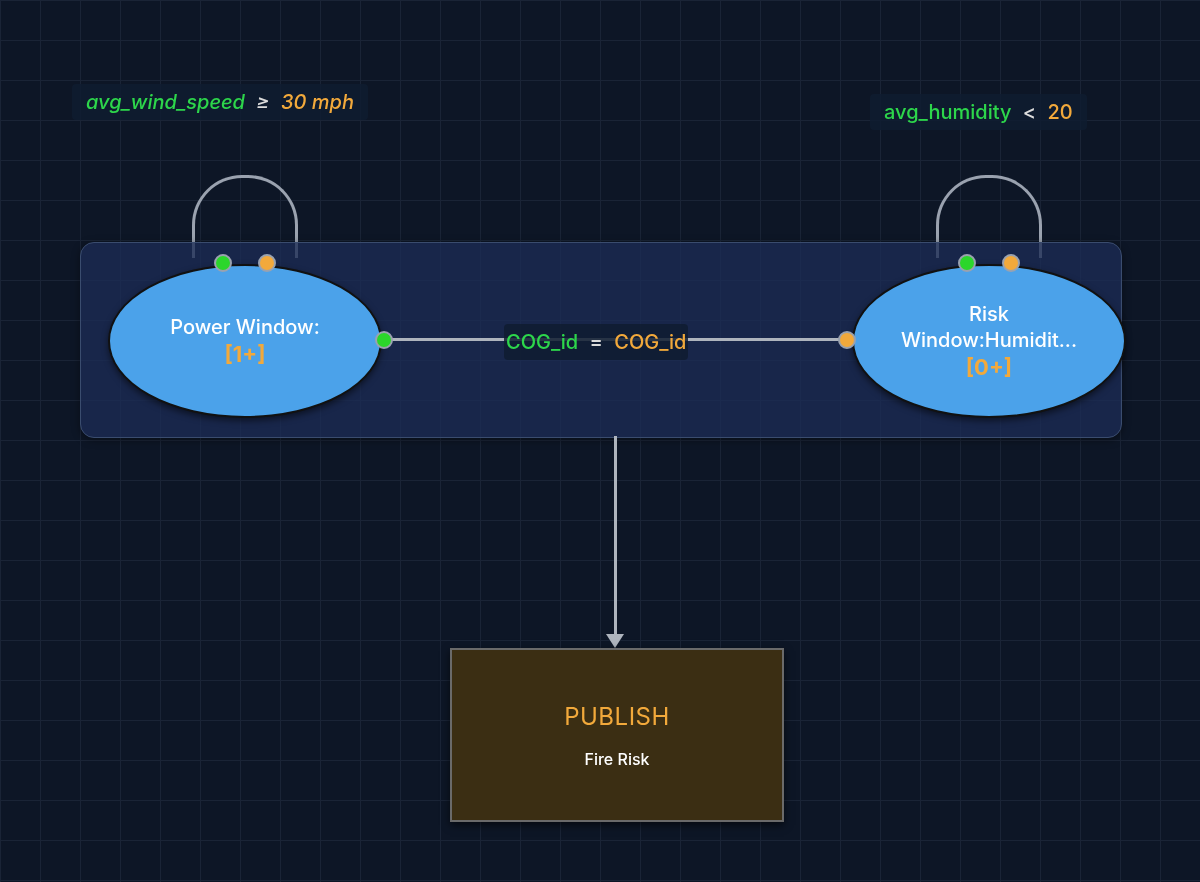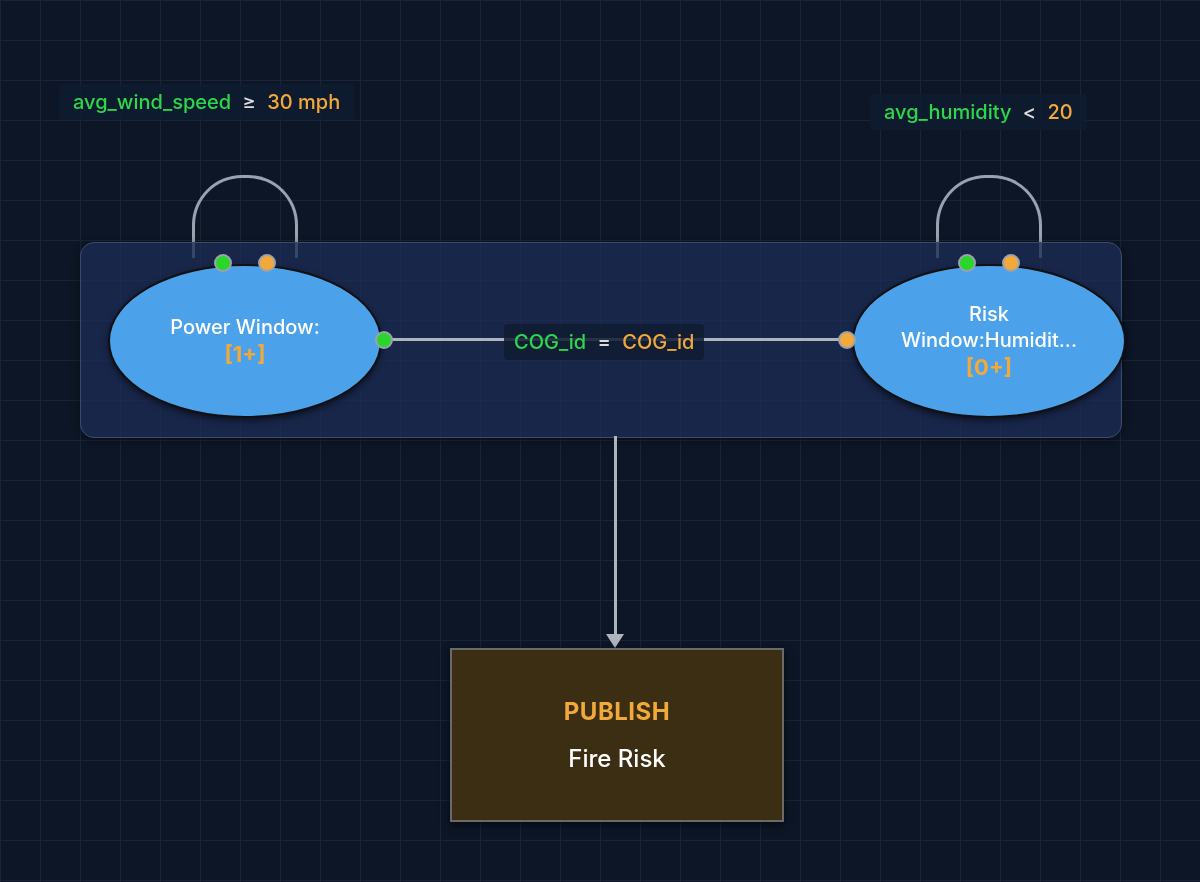--- a/index.html
+++ b/index.html
@@ -38,45 +38,45 @@
   .port{position:absolute;width:14px;height:14px;border-radius:50%;border:2px solid #9aa2af;}
   .port.green{background:#2bd62b;}
   .port.orange{background:#f2a93b;}
   
   .loop{
     position:absolute;width:100px;height:80px;
     border:3px solid #9aa2af;border-bottom:none;
     border-radius:50px 50px 0 0;
   }
   
-  .join{position:absolute;background:rgba(15,28,48,.85);border-radius:4px;padding:6px 10px;font-size:20px;font-weight:500;}
+  .join{position:absolute;background:rgba(15,28,48,.85);border-radius:4px;padding:6px 2px;font-size:20px;font-weight:500;}
   .join .l{color:#2dd64b;}
   .join .eq{color:#dcdcdc;padding:0 6px;}
   .join .r{color:#f2a93b;}
   
   .hline{position:absolute;height:3px;background:#aeb4bd;}
   
   .vline{position:absolute;width:3px;background:#aeb4bd;}
   .arrowhead{position:absolute;width:0;height:0;border-left:9px solid transparent;border-right:9px solid transparent;border-top:14px solid #aeb4bd;}
   
   .publish{
     position:absolute;left:450px;top:648px;width:330px;height:170px;
     background:#3b2e13;border:2px solid #6a6a6a;box-shadow:0 3px 8px rgba(0,0,0,.6);
     display:flex;flex-direction:column;align-items:center;justify-content:center;gap:18px;
   }
-  .publish .title{color:#f2a93b;font-weight:700;font-size:24px;letter-spacing:.5px;}
-  .publish .sub{color:#fff;font-size:24px;font-weight:500;}
+  .publish .title{color:#f2a93b;font-weight:400;font-size:24px;letter-spacing:.5px;}
+  .publish .sub{color:#fff;font-size:16px;font-weight:500;}
 </style>
 </head>
 <body>
 
 <div class="grid"></div>
 <div class="canvas">
 
-  <div class="cond" style="left:59px;top:84px;">
+  <div class="cond" style="left:72px;top:84px;font-style:italic;">
     <span class="var">avg_wind_speed</span>
     <span class="op">≥</span>
     <span class="val">30 mph</span>
   </div>
   <div class="cond" style="left:870px;top:84px;margin-top:10px;">
     <span class="var">avg_humidity</span>
     <span class="op">&lt;</span>
     <span class="val">20</span>
   </div>
 

